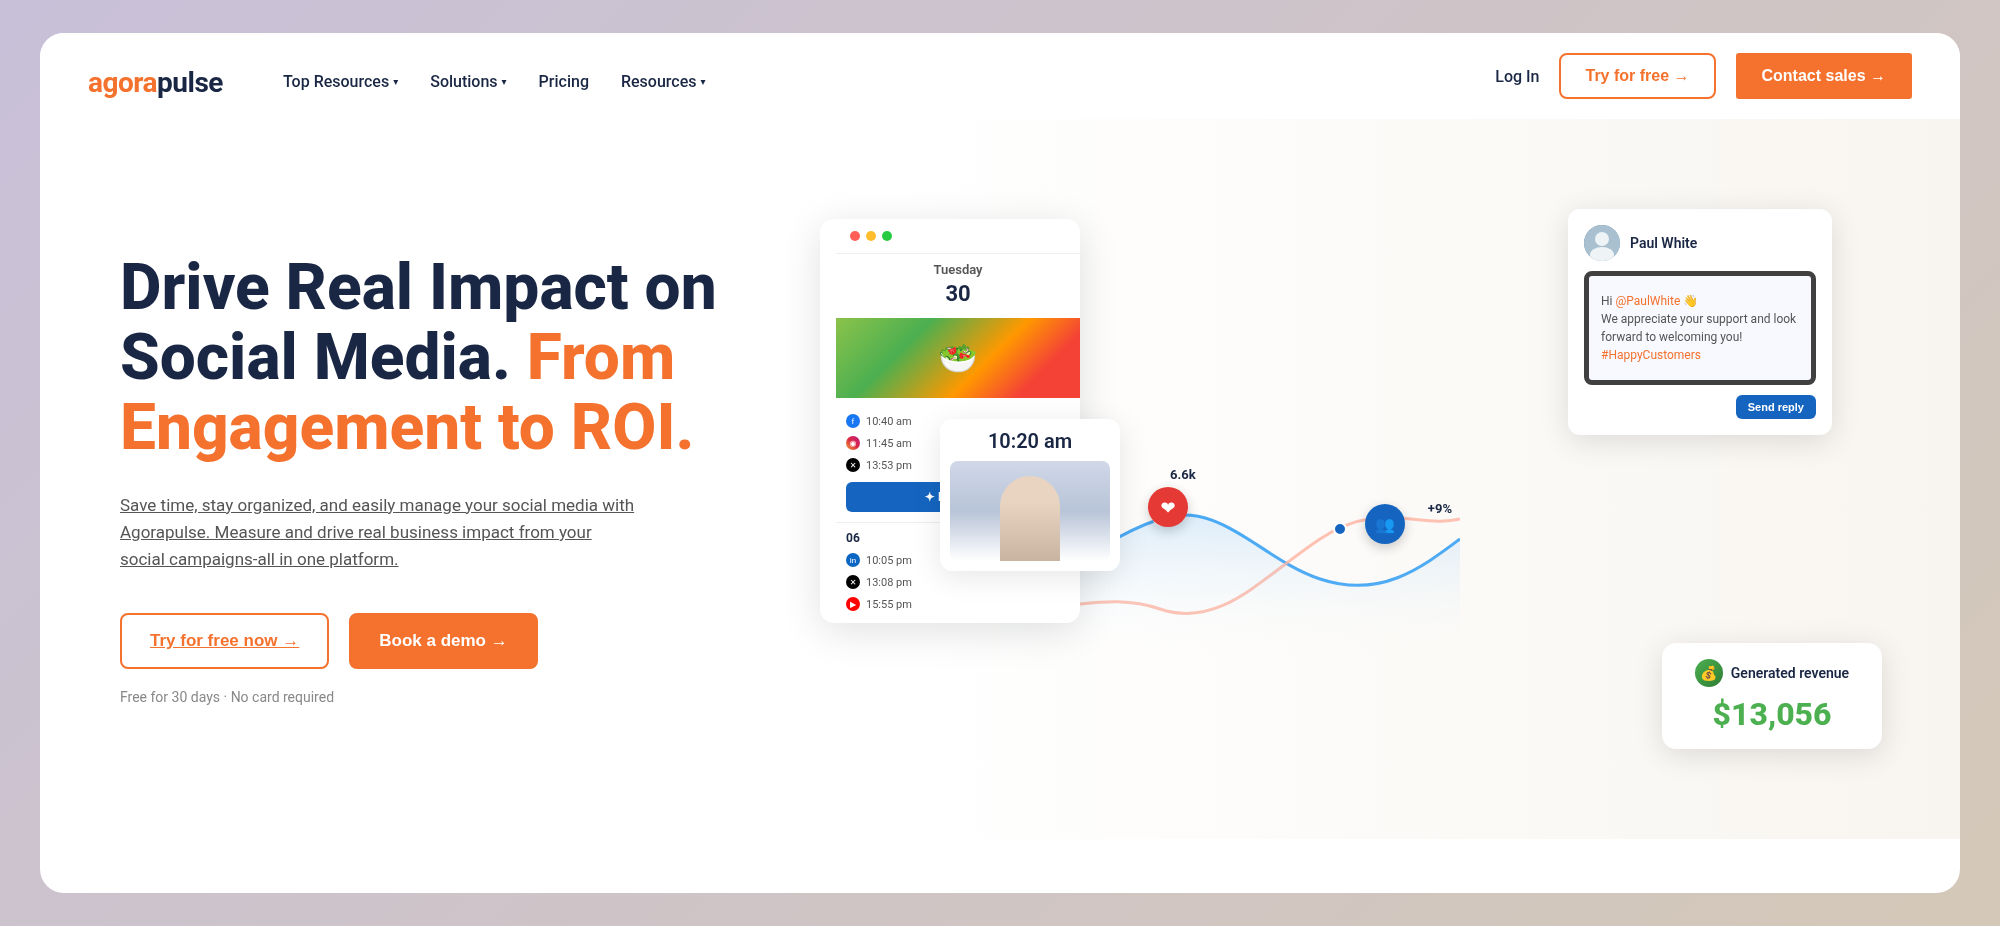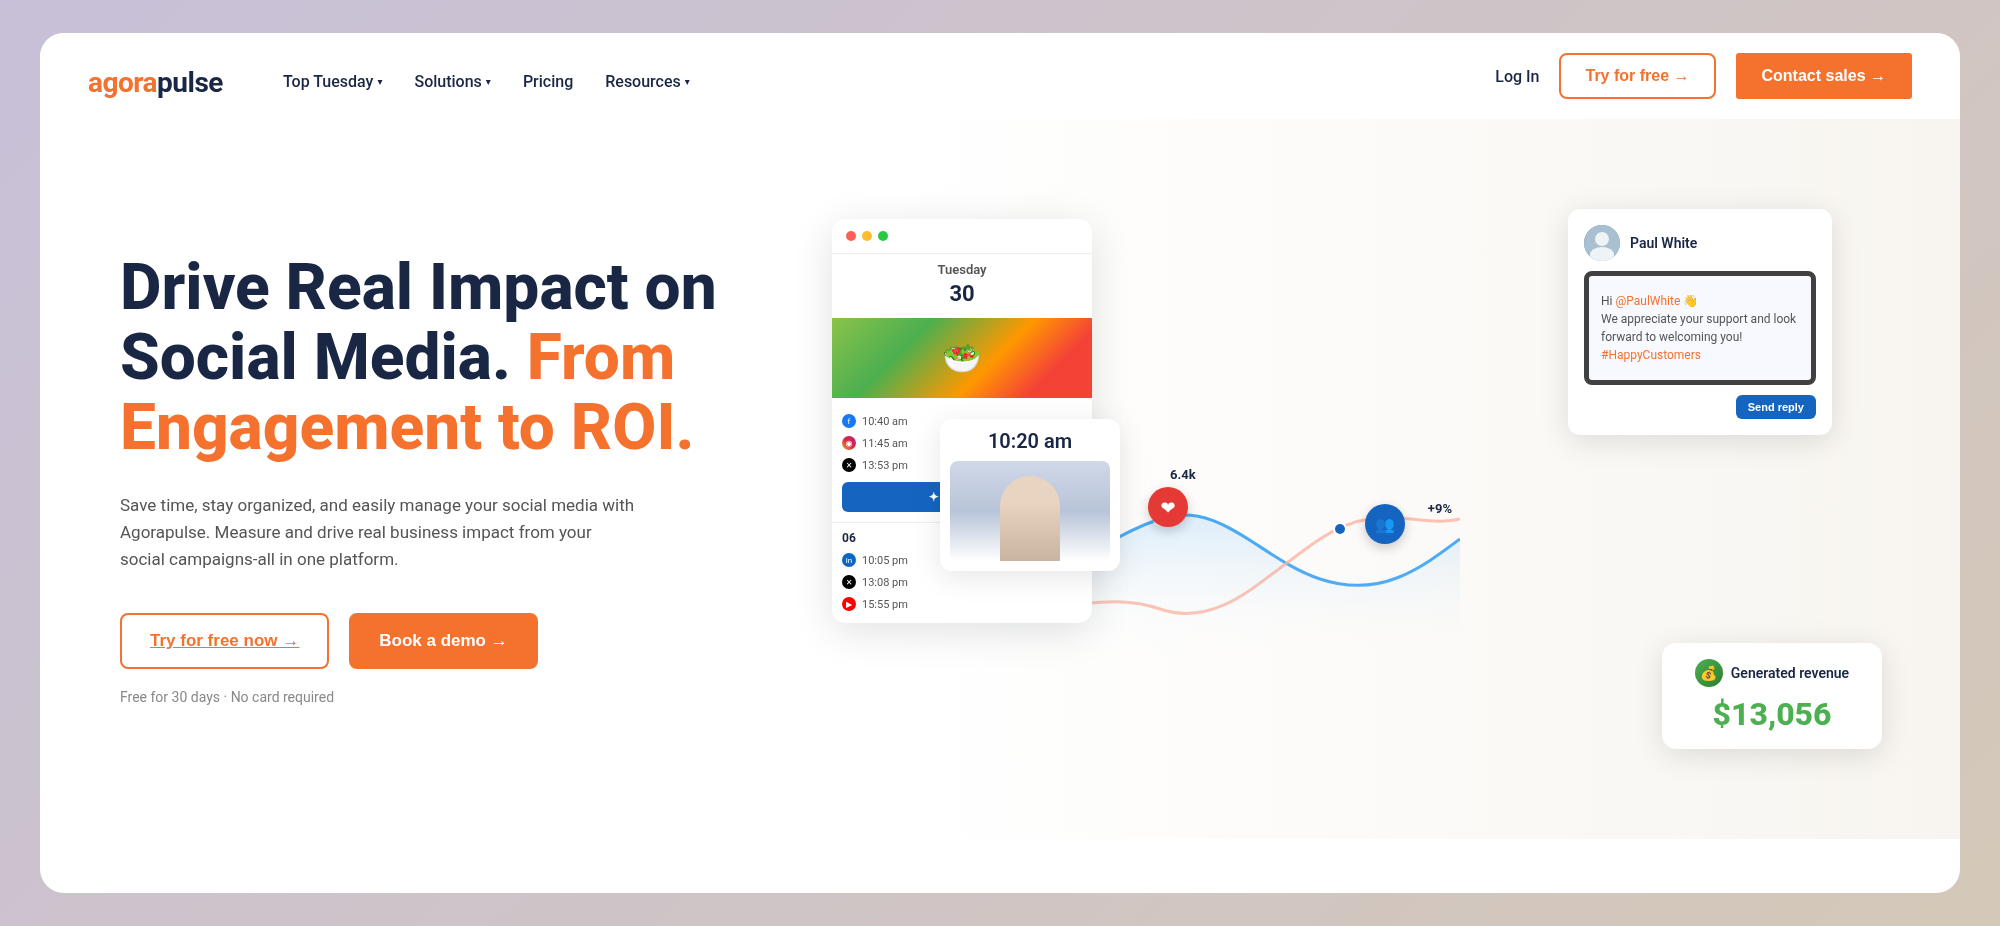--- a/index.html
+++ b/index.html
@@ -145,20 +145,21 @@
     .hero-title-orange {
       color: #f4712e;
     }
 
     .hero-description {
       font-size: 17px;
       line-height: 1.6;
       color: #555;
       max-width: 520px;
       margin-bottom: 40px;
+      text-decoration: underline;
     }
 
     .hero-buttons {
       display: flex;
       gap: 20px;
       align-items: center;
       margin-bottom: 20px;
     }
 
     .btn-hero-try {
@@ -200,27 +201,28 @@
       flex: 1;
       position: relative;
       height: 600px;
       margin-left: 40px;
     }
 
     
     .scheduler-card {
       position: absolute;
       top: 40px;
-      left: 72px;
+      left: 60px;
       width: 260px;
       background: #fff;
       border-radius: 14px;
       box-shadow: 0 8px 40px rgba(0,0,0,0.12);
       overflow: hidden;
       z-index: 3;
+      padding-left: 16px;
     }
 
     .scheduler-card-header {
       background: #fff;
       padding: 12px 14px;
       display: flex;
       gap: 6px;
       border-bottom: 1px solid #eee;
     }
 
@@ -473,21 +475,21 @@
 <div class="page-wrapper">
 
   <nav class="navbar">
     <div class="logo">
       <span class="logo-agora">agora</span>
         <span class="logo-pulse">pulse</span>
     </div>
 
     <div class="nav-links">
       <div class="nav-item">
-        <span>Top Tuesday</span>
+        <span>Top Resources</span>
         <span class="chevron">▾</span>
       </div>
       <div class="nav-item">
         <span>Solutions</span>
         <span class="chevron">▾</span>
       </div>
       <div class="nav-item">
         <span>Pricing</span>
       </div>
       <div class="nav-item">
@@ -615,21 +617,21 @@
             </linearGradient>
           </defs>
 
           <circle cx="160" cy="60" r="6" fill="#e53935" stroke="white" stroke-width="2"></circle>
           <circle cx="90" cy="80" r="6" fill="#1877f2" stroke="white" stroke-width="2"></circle>
           <circle cx="340" cy="70" r="6" fill="#1565c0" stroke="white" stroke-width="2"></circle>
         </svg>
 
         
         <div style="position:absolute; top:28px; left:148px; background:#e53935; width:40px; height:40px; border-radius:50%; display:flex; align-items:center; justify-content:center; color:white; font-size:18px; box-shadow:0 4px 12px rgba(0,0,0,0.2);">❤</div>
-        <div style="position:absolute; top:8px; left:170px; font-size:13px; font-weight:700; color:#1a2744;">6.4k</div>
+        <div style="position:absolute; top:8px; left:170px; font-size:13px; font-weight:700; color:#1a2744;">6.6k</div>
 
         
         <div style="position:absolute; top:95px; left:15px; background:#1877f2; width:36px; height:36px; border-radius:50%; display:flex; align-items:center; justify-content:center; color:white; font-size:16px; box-shadow:0 4px 12px rgba(0,0,0,0.2);">👍</div>
         <div style="position:absolute; top:92px; left:58px; font-size:13px; font-weight:700; color:#1a2744;">+2.6%</div>
 
         
         <div style="position:absolute; top:45px; right:55px; background:#1565c0; width:40px; height:40px; border-radius:50%; display:flex; align-items:center; justify-content:center; color:white; font-size:16px; box-shadow:0 4px 12px rgba(0,0,0,0.2);">👥</div>
         <div style="position:absolute; top:42px; right:8px; font-size:13px; font-weight:700; color:#1a2744;">+9%</div>
       </div>
 

